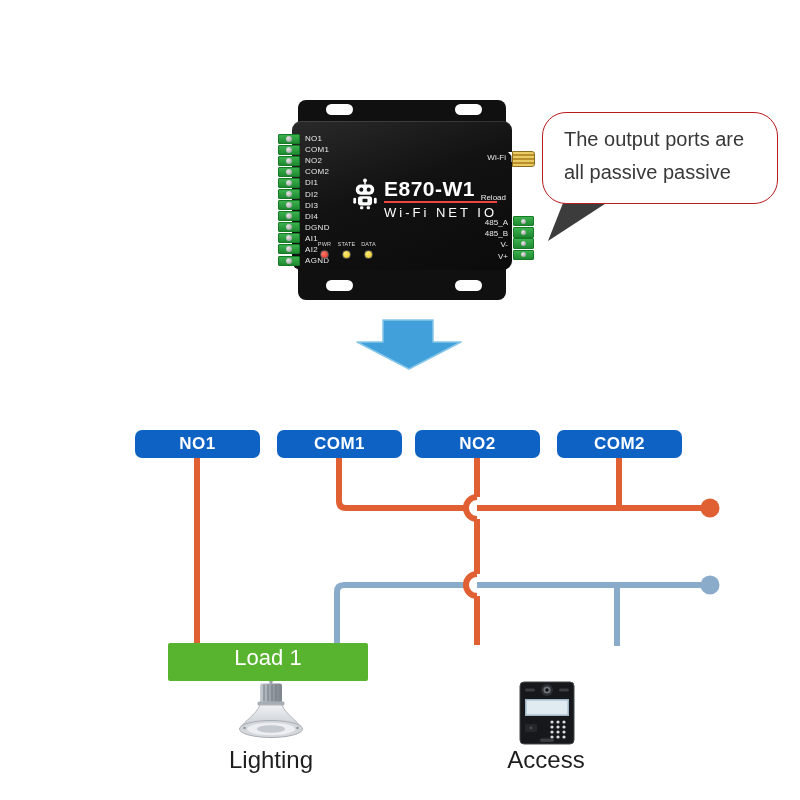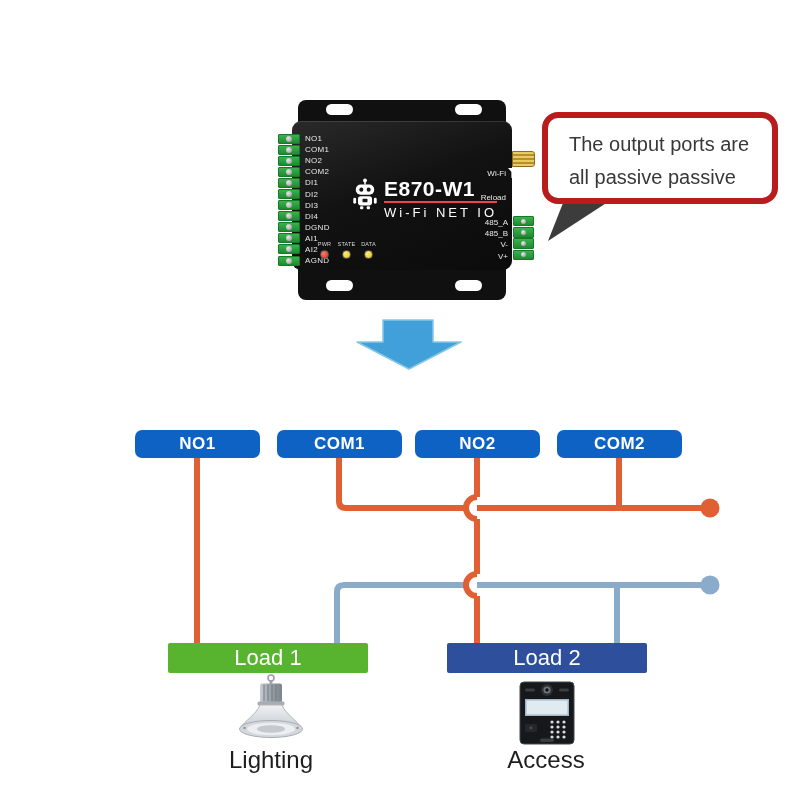--- a/index.html
+++ b/index.html
@@ -40,31 +40,31 @@
   .goldconn{left:512px;top:151px;width:23px;height:16px;border-radius:0 3px 3px 0;
             background:repeating-linear-gradient(180deg,#e8cc63 0 2.5px,#b98f2e 2.5px 4px);
             border:1px solid #8a6d20;box-sizing:border-box;}
   .rtermblock{left:513px;top:216px;width:21px;}
   .rcell{width:21px;height:10.4px;background:linear-gradient(180deg,#3cb14e,#1f8a31);
          border:1px solid #177a27;border-radius:1px;box-sizing:border-box;margin-bottom:0.8px;
          display:flex;align-items:center;justify-content:center;}
   .rtermlabels{left:452px;top:217px;width:56px;text-align:right;color:#e9e9e9;font-size:8px;line-height:11.2px;}
 
   
-  .bubble{left:542px;top:112px;width:236px;height:92px;background:#fff;border:6px solid #b91c1c;
-          border-radius:16px;box-sizing:border-box;padding:10px 0 0 21px;
+  .bubble{left:542px;top:112px;width:236px;height:92px;background:#fff;border:1px solid #b91c1c;
+          border-radius:24px;box-sizing:border-box;padding:10px 0 0 21px;
           font-size:20px;line-height:33px;color:#383838;z-index:3;}
   .tailsvg{left:0;top:0;z-index:2;}
 
   
   .port{top:430px;width:125px;height:28px;background:#0e62c4;border-radius:7px;color:#fff;
         font-size:17px;font-weight:700;text-align:center;line-height:28px;letter-spacing:.5px;z-index:2;}
 
   
-  .load{top:643px;width:200px;height:30px;border-radius:2px;color:#fff;font-size:22px;
+  .load{top:643px;width:200px;height:38px;border-radius:2px;color:#fff;font-size:22px;
         text-align:center;line-height:30px;z-index:2;}
   .caption{top:746px;width:160px;text-align:center;font-size:24px;color:#1e1e1e;}
 </style>
 </head>
 <body>
 
 <div id="canvas">
 
 
   <div>
@@ -181,21 +181,21 @@
         <rect x="9.7" y="18.8" width="4.6" height="3.4" rx="0.8" fill="#15181b"></rect>
         <rect x="7.4" y="25.8" width="3" height="2.8" rx="1" fill="#fff"></rect>
         <rect x="13.6" y="25.8" width="3" height="2.8" rx="1" fill="#fff"></rect>
       </svg>
       <div style="margin-left:6px;">
         <div class="model">E870-W1</div>
         <div class="sub">Wi-Fi NET IO</div>
       </div>
     </div>
 
-    <div class="abs" style="left:468px;top:152px;display:flex;align-items:center;margin-top:16px;">
+    <div class="abs" style="left:468px;top:152px;display:flex;align-items:center;">
       <span class="rlabel">Wi-Fi</span>
       <svg width="8" height="10" viewBox="0 0 8 10" style="margin-left:2px;">
         <polygon points="0,0 8,0 4,4.5" fill="#fff"></polygon>
           <rect x="3.4" y="3" width="1.2" height="7" fill="#fff"></rect>
       </svg>
     </div>
     <div class="abs goldconn"></div>
     <div class="abs rlabel" style="left:468px;top:193px;">Reload</div>
 
     <div class="abs rtermlabels">
@@ -251,21 +251,20 @@
     <path d="M477,574 A11,11 0 1 0 477,596" fill="#fff" stroke="#e05f33" stroke-width="6"></path>
     <path d="M477,596 L477,645" fill="none" stroke="#e05f33" stroke-width="6"></path>
   </svg>
 
   <div class="abs port" style="left:135px;">NO1</div>
   <div class="abs port" style="left:277px;">COM1</div>
   <div class="abs port" style="left:415px;">NO2</div>
   <div class="abs port" style="left:557px;">COM2</div>
 
   <div class="abs load" style="left:168px;background:#58b42f;">Load 1</div>
-  <div class="abs load" style="left:447px;background:#2d4f9c;">Load 2</div>
 
   <svg class="abs" style="left:233px;top:671px;" width="76" height="76" viewBox="0 0 76 76">
     <defs>
       <linearGradient id="cyl" x1="0" y1="0" x2="1" y2="0">
         <stop offset="0" stop-color="#c9cdd3"></stop>
           <stop offset="0.5" stop-color="#9aa0a8"></stop>
           <stop offset="1" stop-color="#7e848c"></stop>
       </linearGradient>
       <linearGradient id="bell" x1="0" y1="0" x2="0" y2="1">
         <stop offset="0" stop-color="#eef0f3"></stop>

